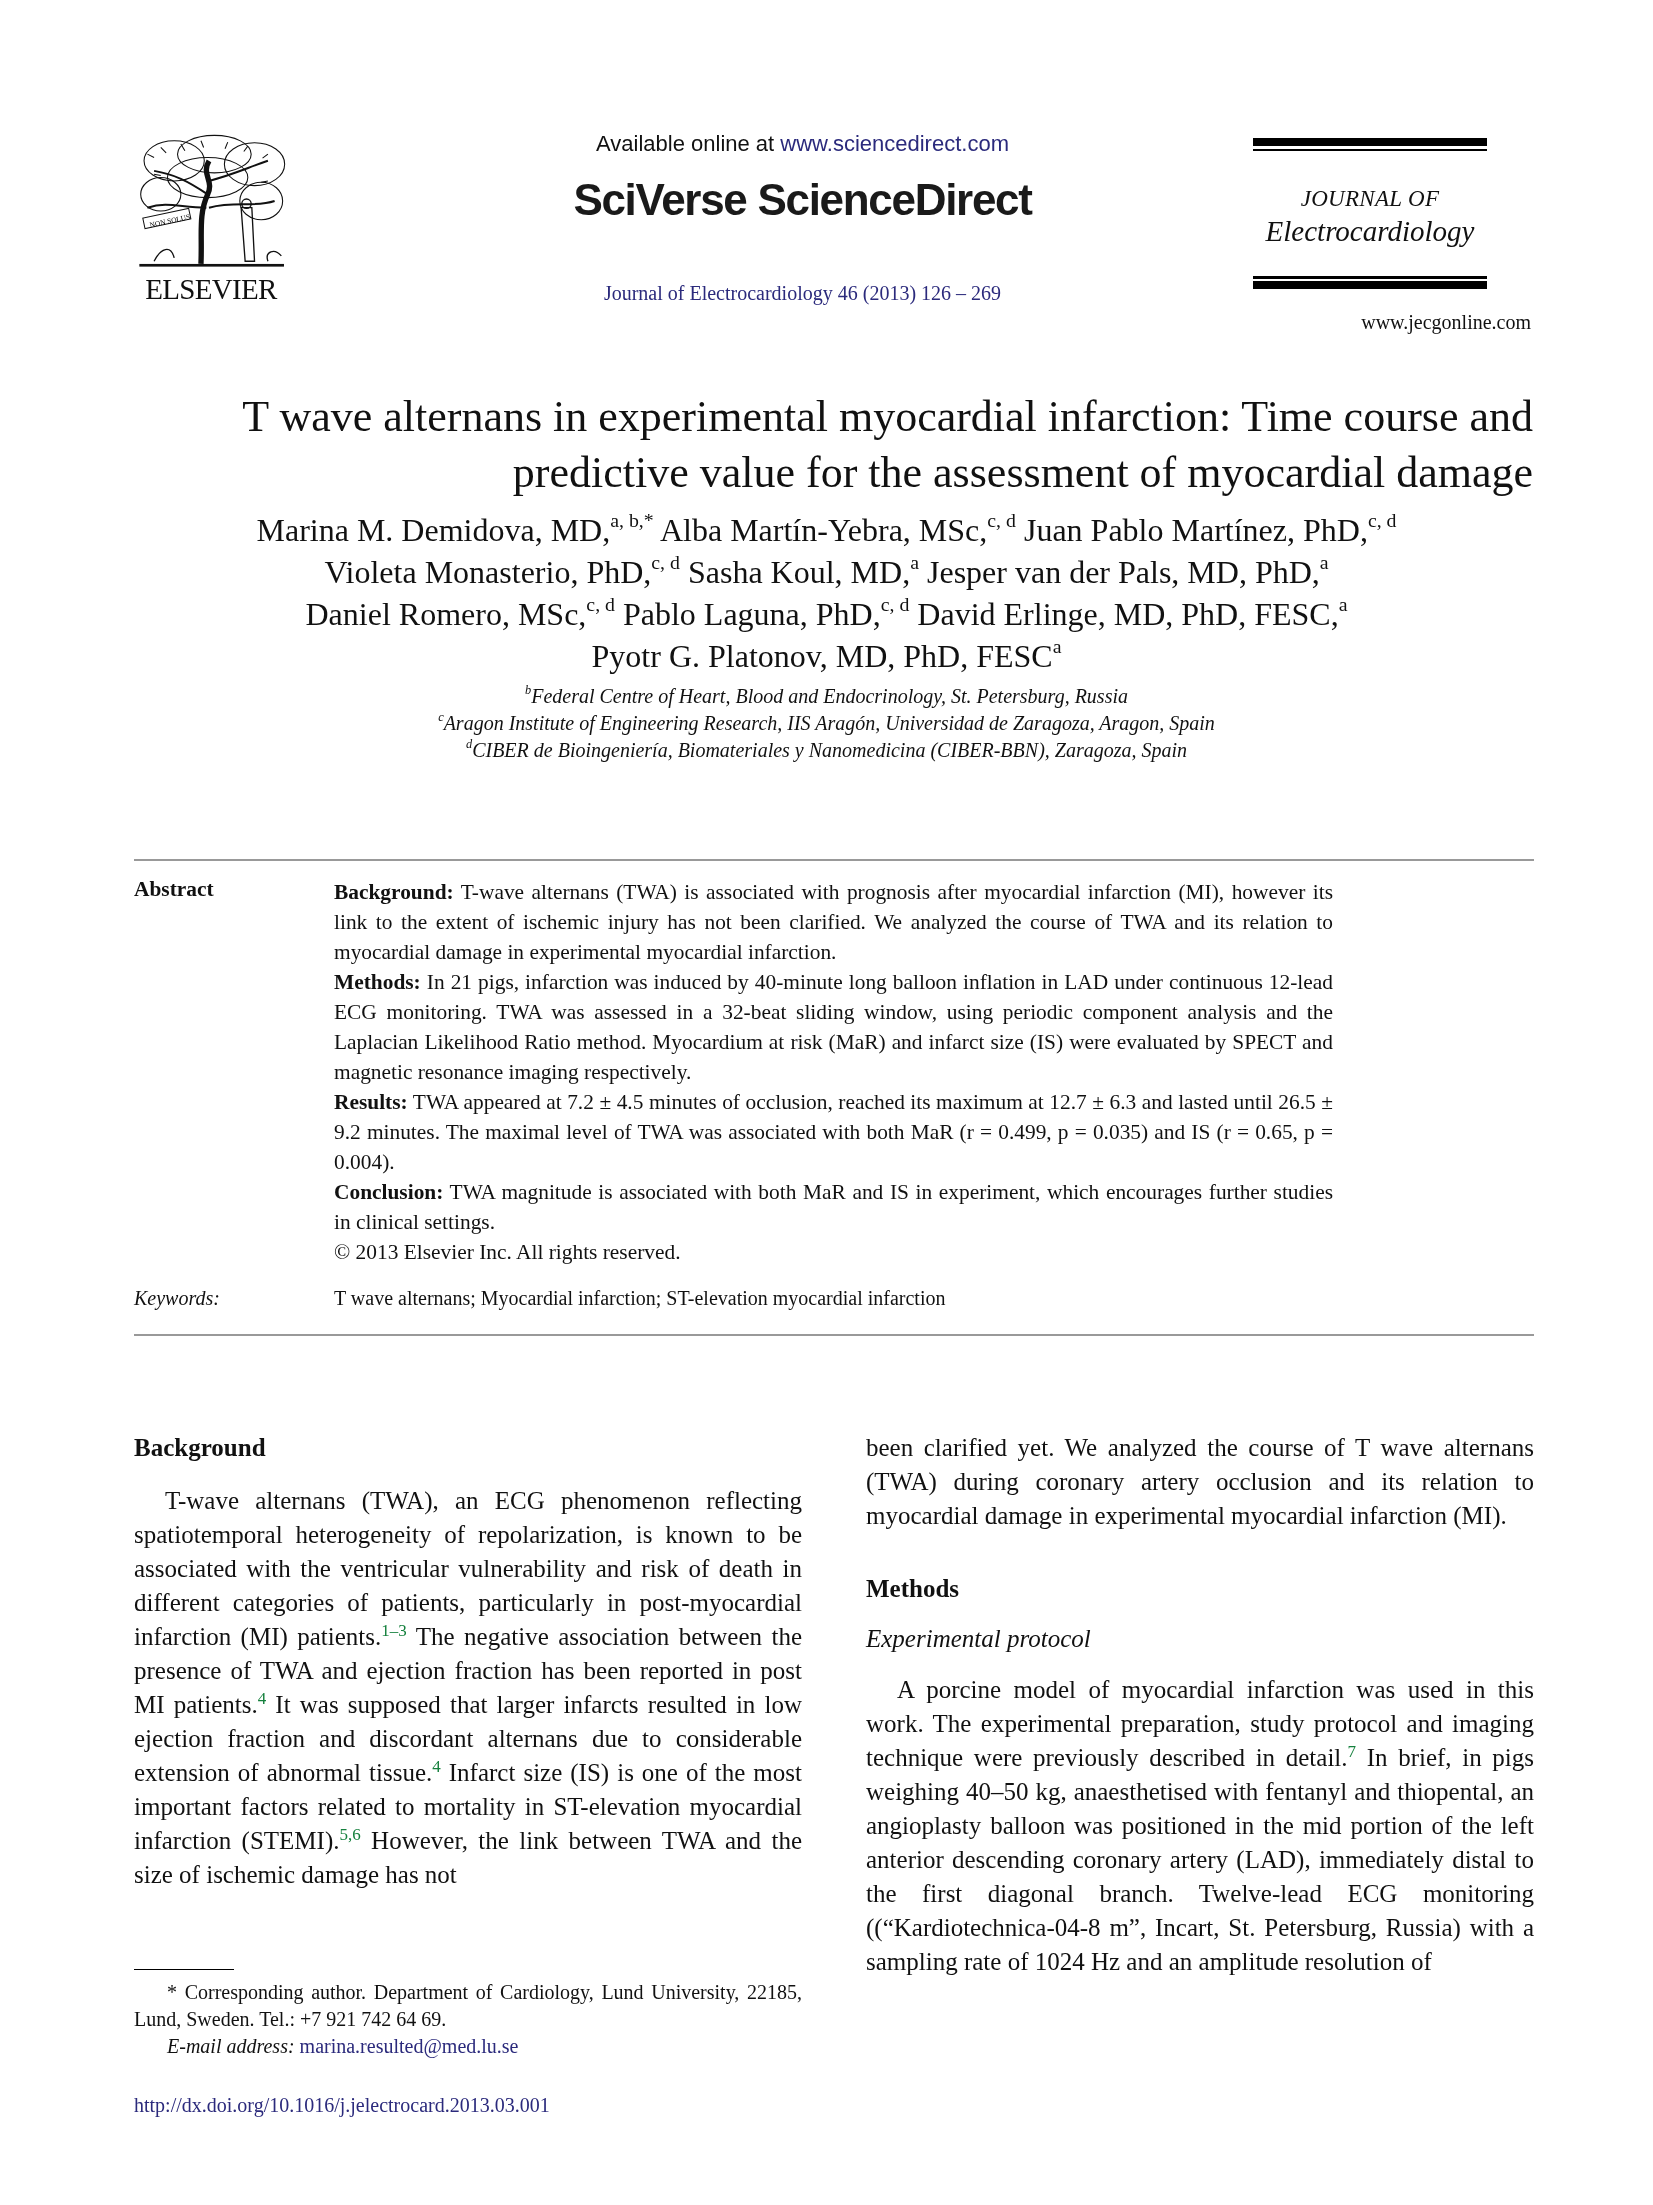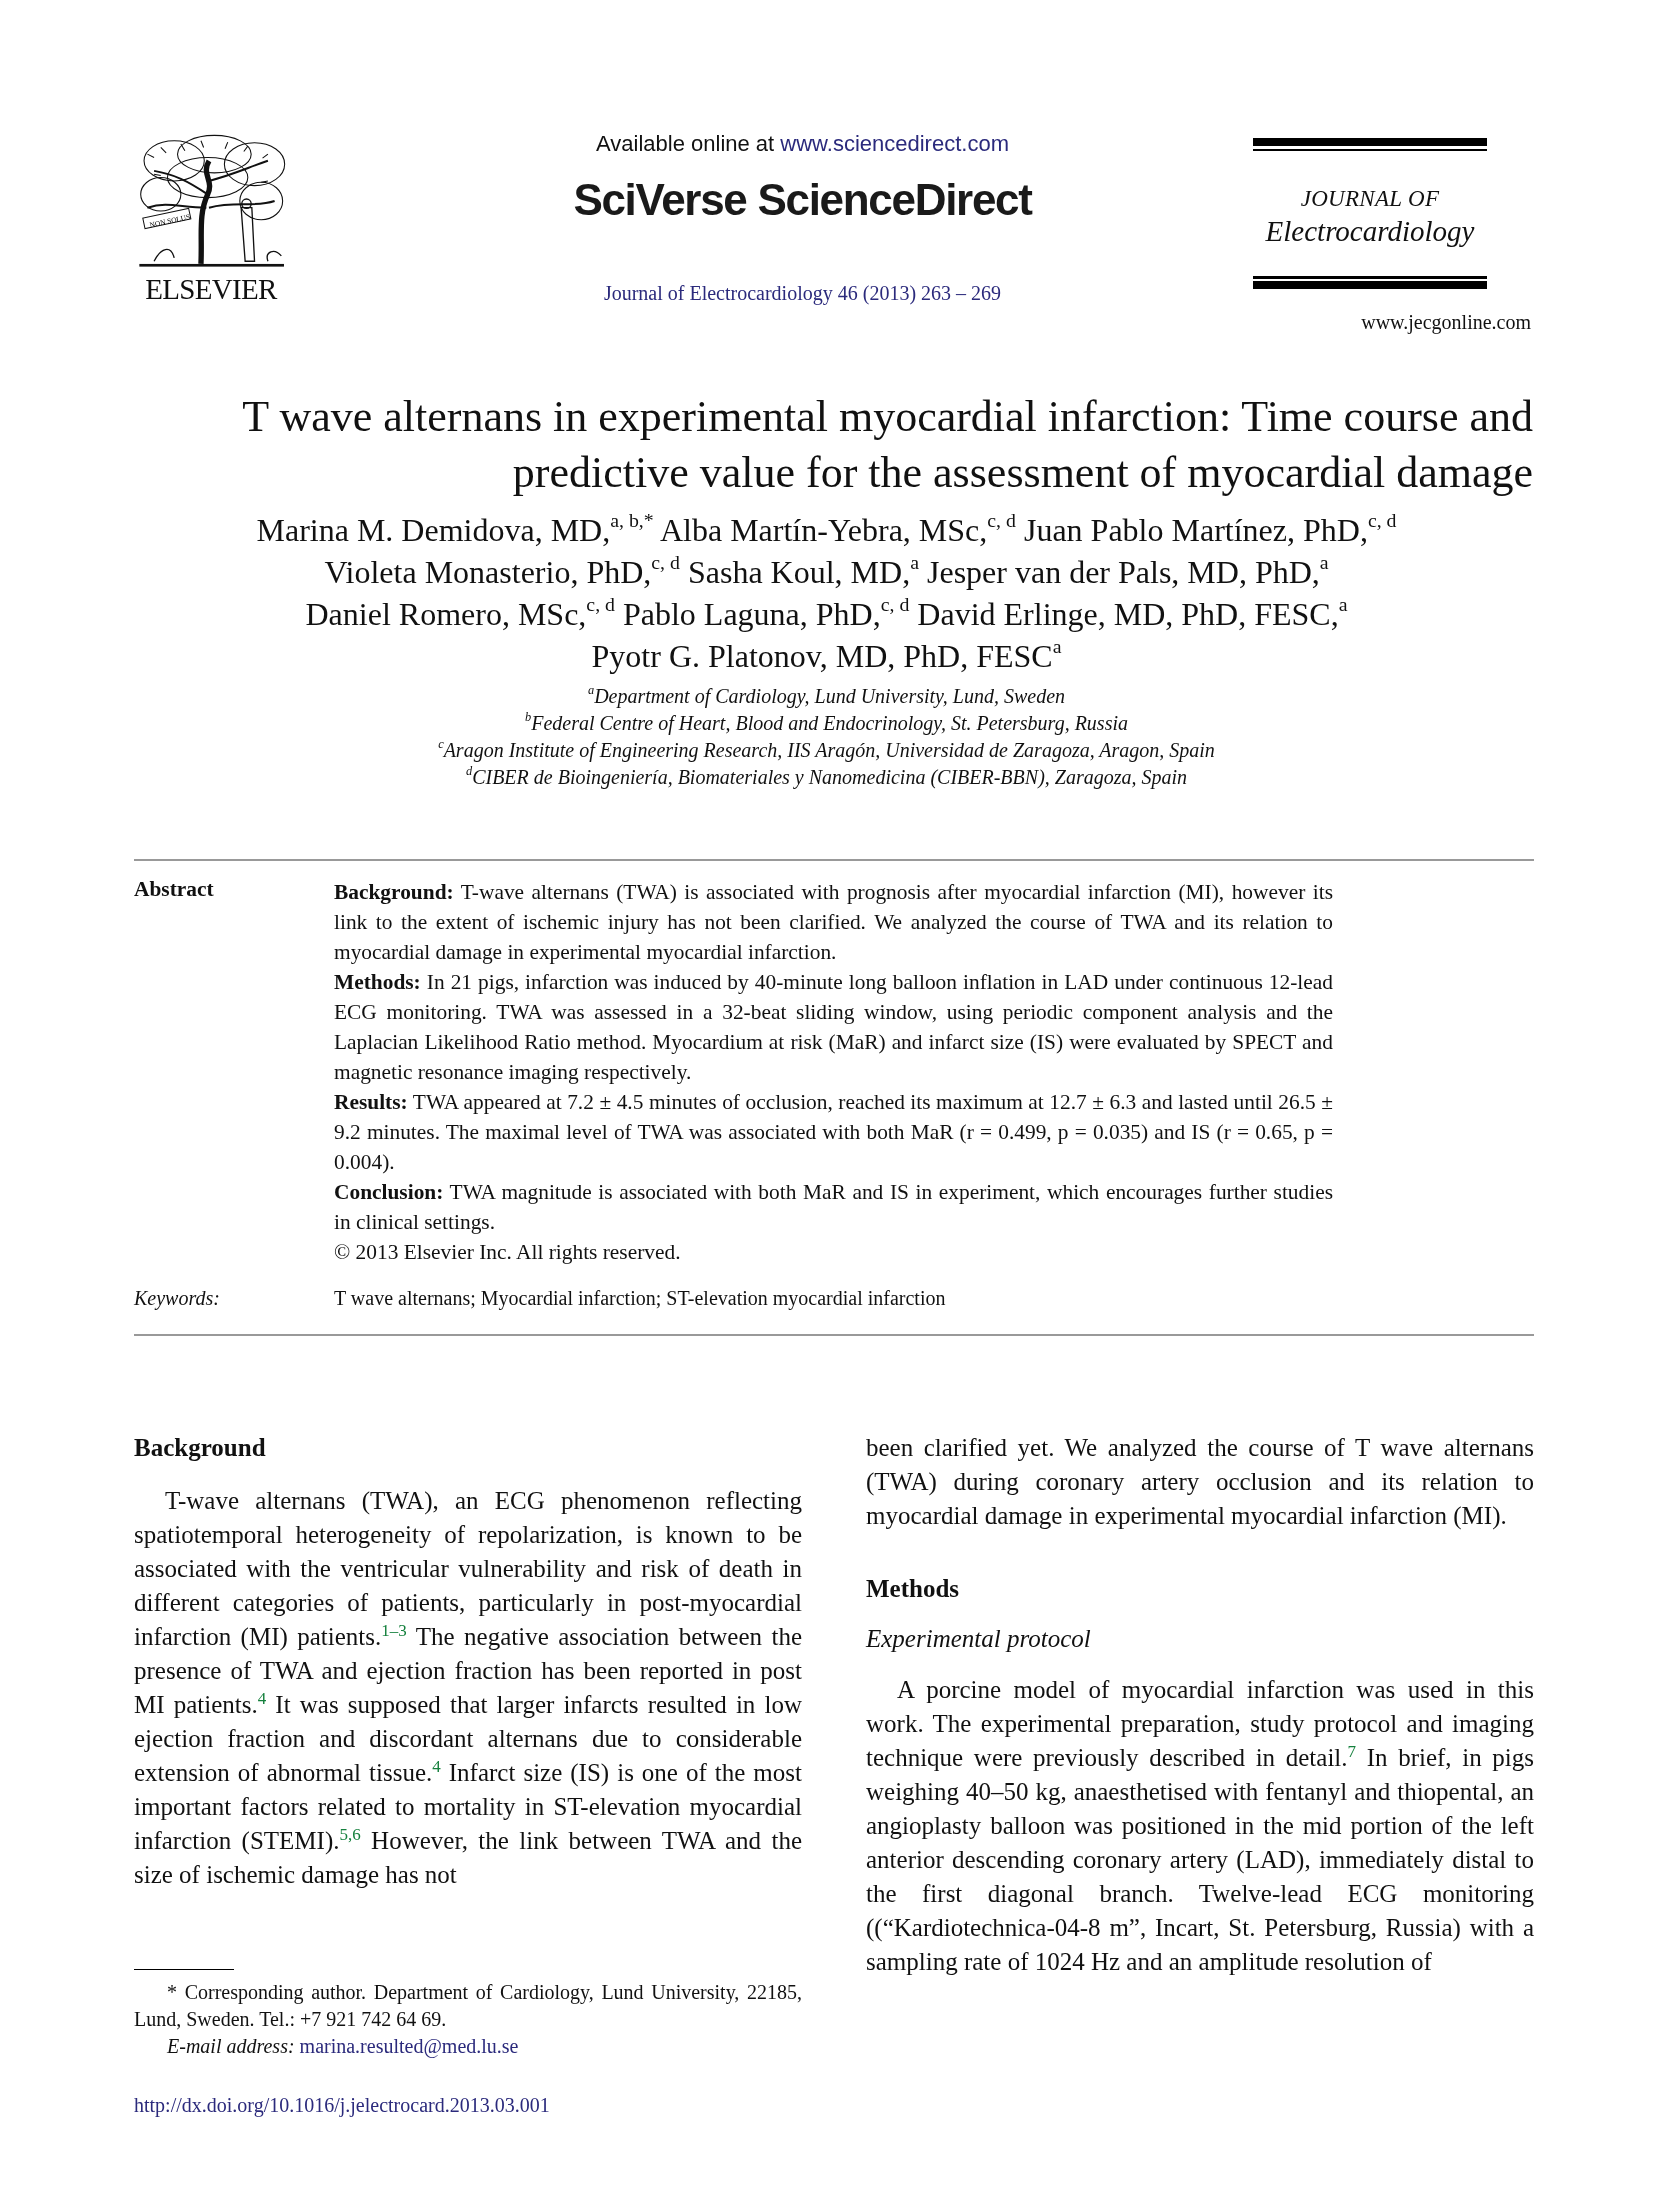--- a/index.html
+++ b/index.html
@@ -65,21 +65,21 @@
     <text x="22" y="134" font-size="11" font-family="Liberation Serif, serif" transform="rotate(-12 50 126)">NON SOLUS</text>
     <path d="M160 110 l6 80 l14 0 l-4 -80 z" fill="none" stroke="#111" stroke-width="2"></path>
     <circle cx="168" cy="104" r="7" fill="none" stroke="#111" stroke-width="2"></circle>
     <path d="M30 190 c10 -20 25 -25 30 -5 M200 190 c-5 -15 10 -20 20 -8" stroke="#111" stroke-width="2" fill="none"></path>
   </svg>
 </div>
 <div id="publisher-name" class="abs">ELSEVIER</div>
 
 <div id="available" class="abs"><span>Available online at </span><a class="link">www.sciencedirect.com</a></div>
 <div id="sciverse" class="abs">SciVerse ScienceDirect</div>
-<div id="citation" class="abs">Journal of Electrocardiology 46 (2013) 263 – 269</div>
+<div id="citation" class="abs">Journal of Electrocardiology 46 (2013) 126 – 269</div>
 
 <div id="jbox" class="abs">
   <div class="jrule-thick"></div>
   <div style="height:2.7px"></div>
   <div class="jrule-thin"></div>
   <div id="journal-of">JOURNAL OF</div>
   <div id="journal-name">Electrocardiology</div>
   <div class="jrule-thin"></div>
   <div style="height:2.7px"></div>
   <div class="jrule-thick"></div>
@@ -106,21 +106,20 @@
     <span>Daniel Romero, MSc,</span><span class="aff-sup">c, d</span>
     <span>Pablo Laguna, PhD,</span><span class="aff-sup">c, d</span>
     <span>David Erlinge, MD, PhD, FESC,</span><span class="aff-sup">a</span>
   </div>
   <div>
     <span>Pyotr G. Platonov, MD, PhD, FESC</span><span class="aff-sup">a</span>
   </div>
 </div>
 
 <div id="affiliations" class="abs">
-  <div><span class="aff-sup">a</span><span>Department of Cardiology, Lund University, Lund, Sweden</span></div>
   <div><span class="aff-sup">b</span><span>Federal Centre of Heart, Blood and Endocrinology, St. Petersburg, Russia</span></div>
   <div><span class="aff-sup">c</span><span>Aragon Institute of Engineering Research, IIS Aragón, Universidad de Zaragoza, Aragon, Spain</span></div>
   <div><span class="aff-sup">d</span><span>CIBER de Bioingeniería, Biomateriales y Nanomedicina (CIBER-BBN), Zaragoza, Spain</span></div>
 </div>
 
 <div class="abs hr" style="top:859px;"></div>
 <div id="abstract-label" class="abs">Abstract</div>
 <div id="abstract-body" class="abs">
   <div><b>Background:</b> <span>T-wave alternans (TWA) is associated with prognosis after myocardial infarction (MI), however its link to the extent of ischemic injury has not been clarified. We analyzed the course of TWA and its relation to myocardial damage in experimental myocardial infarction.</span></div>
   <div><b>Methods:</b> <span>In 21 pigs, infarction was induced by 40-minute long balloon inflation in LAD under continuous 12-lead ECG monitoring. TWA was assessed in a 32-beat sliding window, using periodic component analysis and the Laplacian Likelihood Ratio method. Myocardium at risk (MaR) and infarct size (IS) were evaluated by SPECT and magnetic resonance imaging respectively.</span></div>

